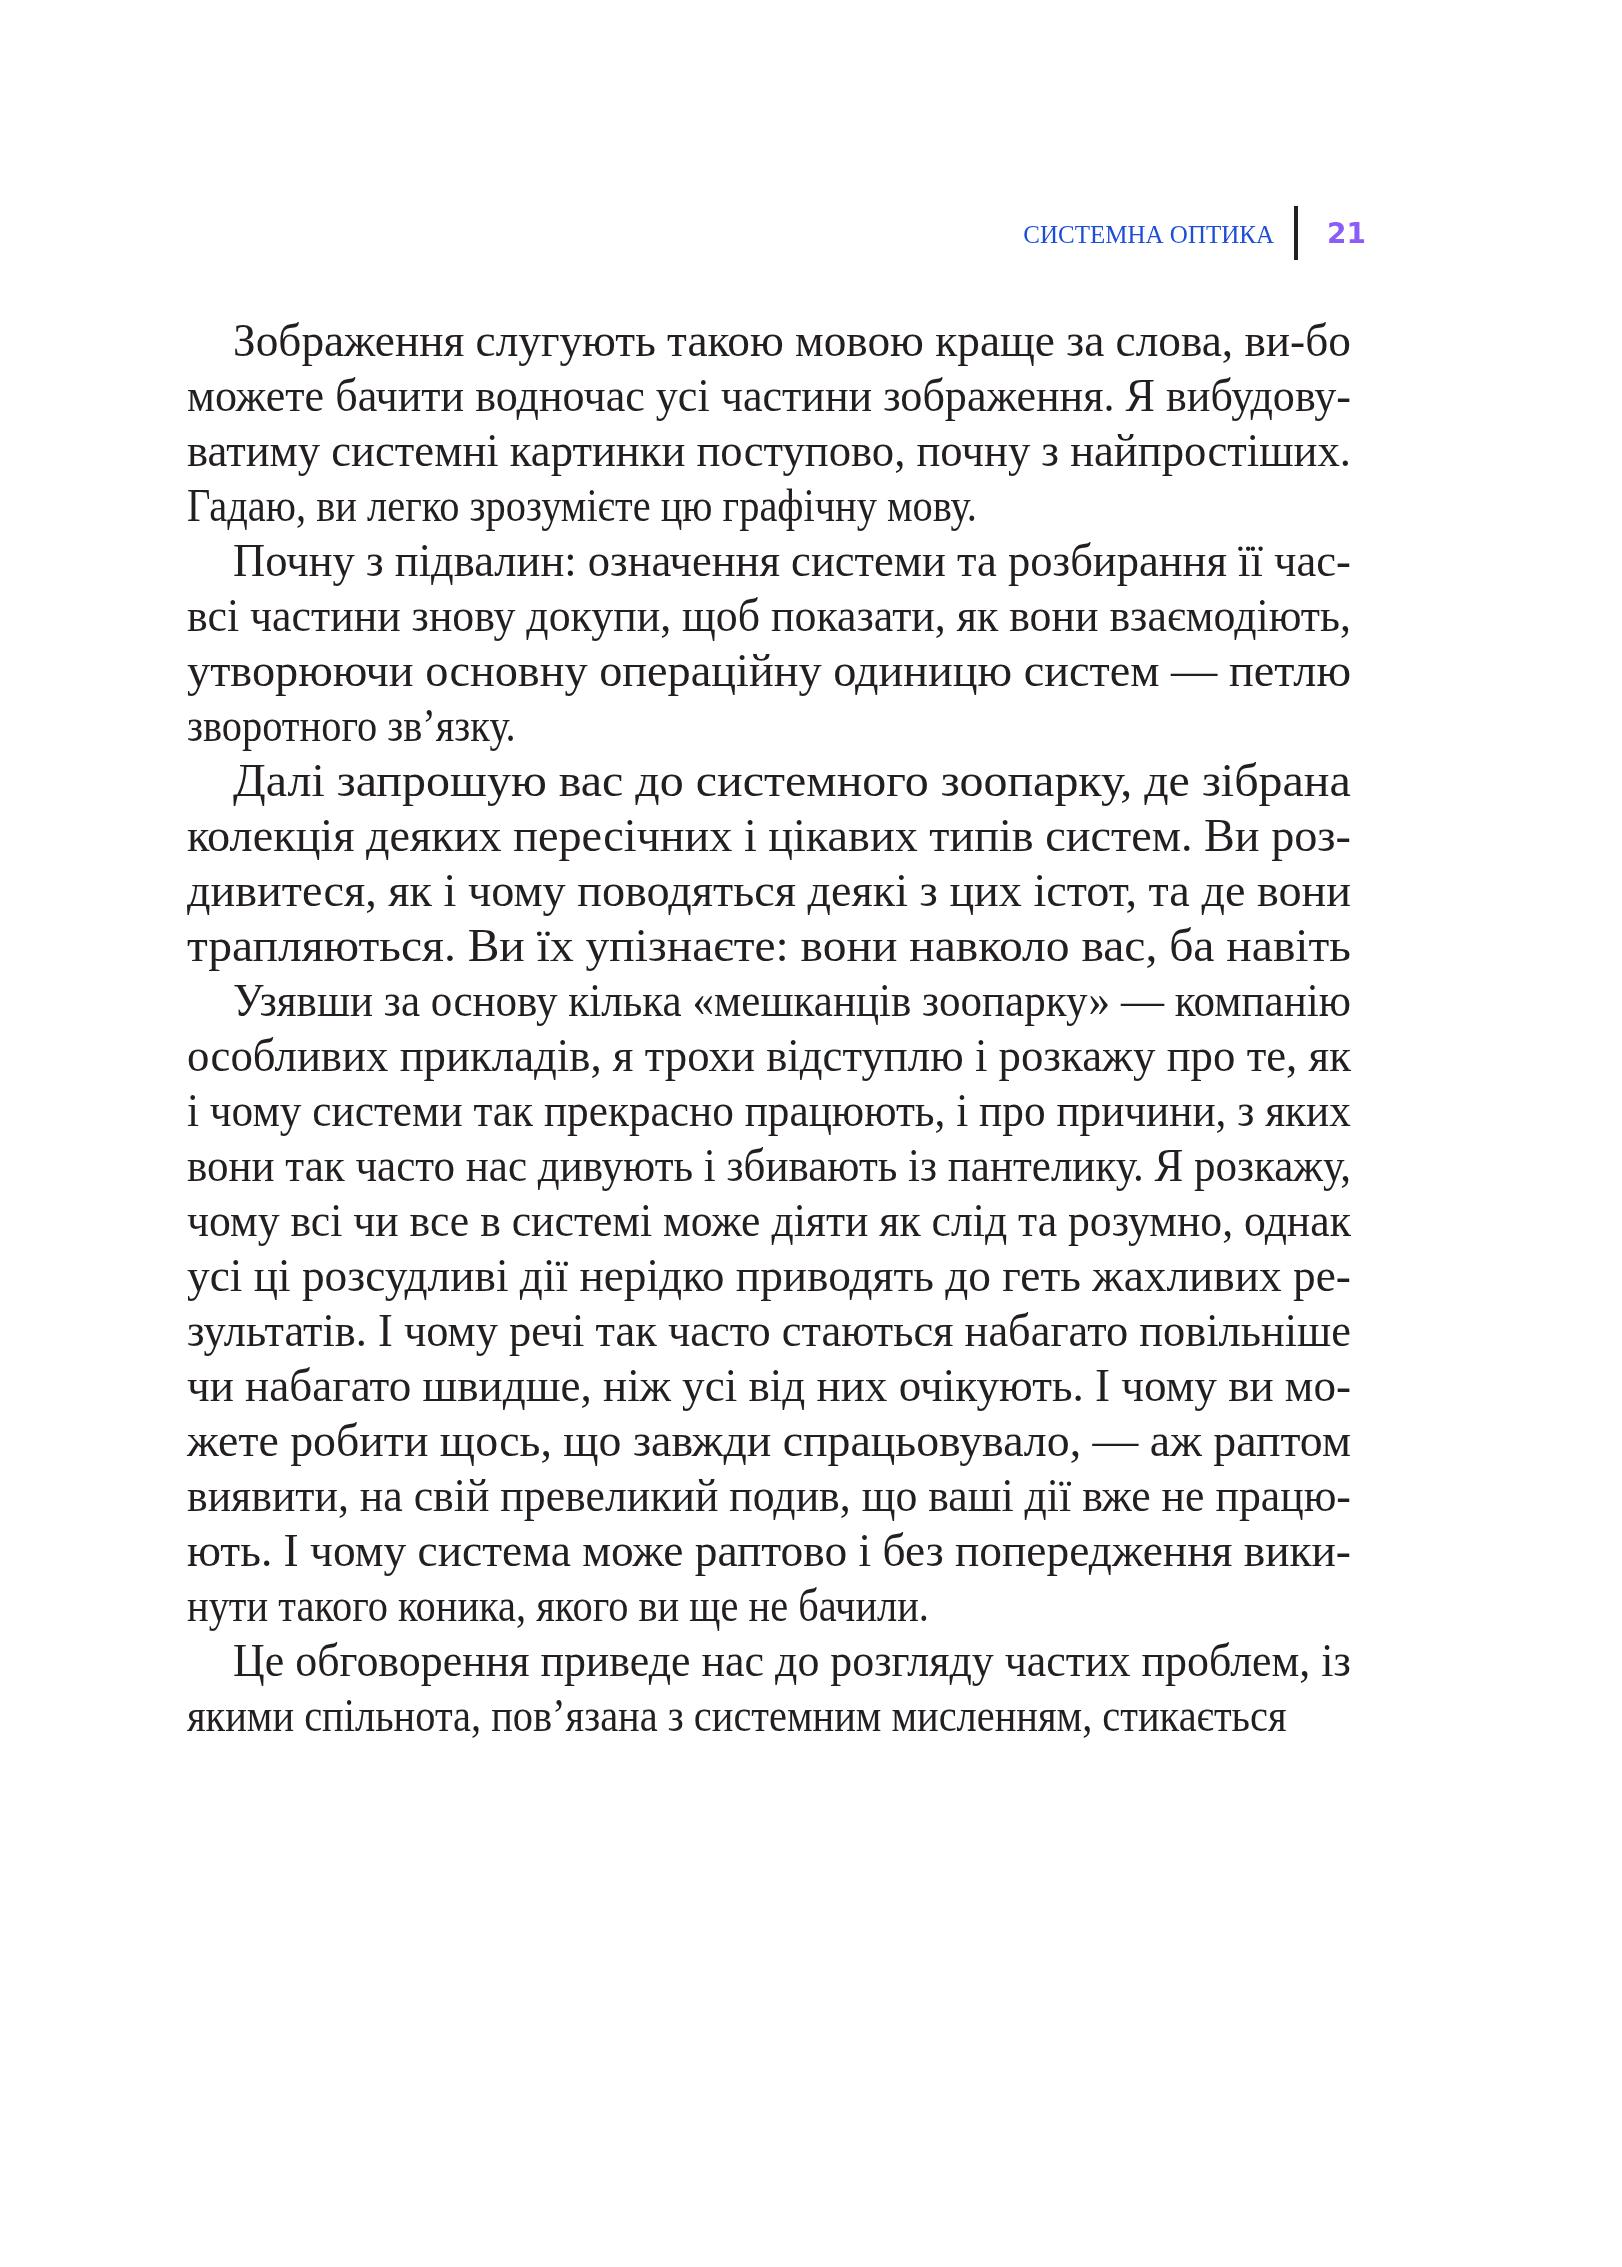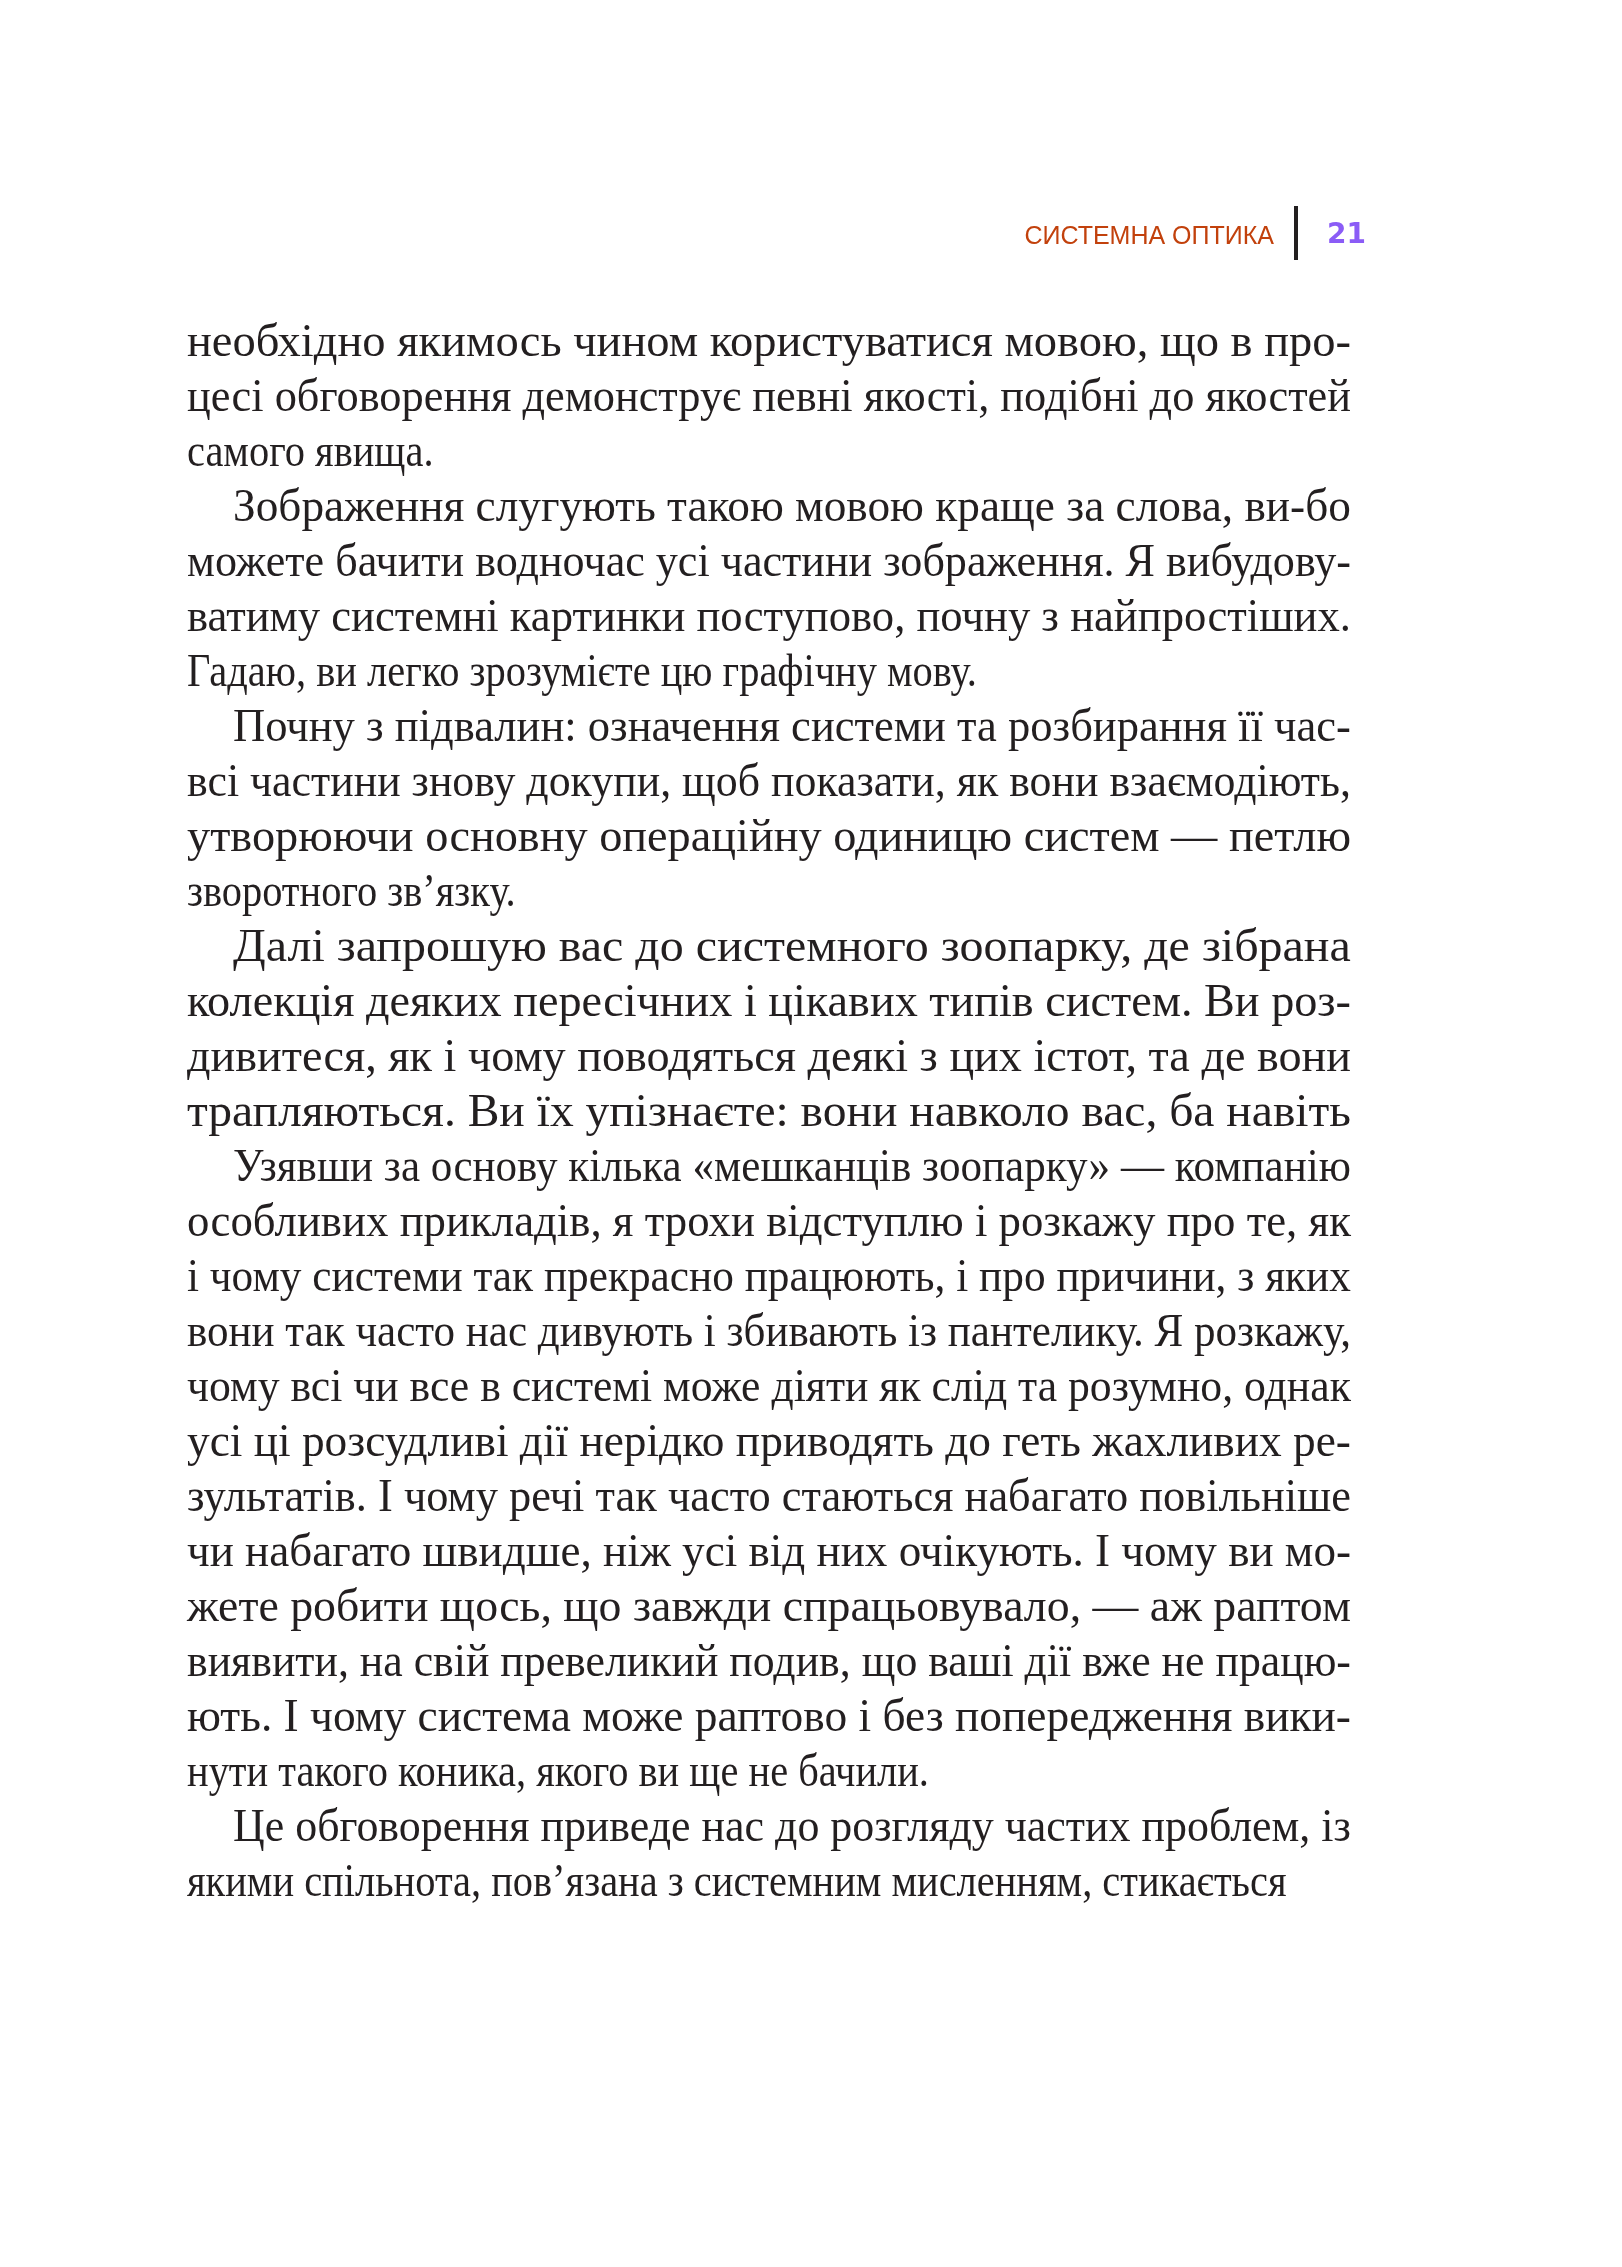--- a/index.html
+++ b/index.html
@@ -18,26 +18,26 @@
     position: absolute;
     top: 206px;
     left: 0;
     width: 1622px;
     height: 56px;
   }
   .rh-title {
     position: absolute;
     right: 348px; 
     top: 13px;
-    font-family: Liberation Sans, sans-serif;
+    font-family: Liberation Serif, serif;
     font-size: 25px;
     letter-spacing: 0px;
     line-height: 32px;
     white-space: nowrap;
-    color: #c2410c;
+    color: #1d4ed8;
   }
   .rh-divider {
     position: absolute;
     left: 1294px;
     top: 0;
     width: 3.7px;
     height: 54px;
     background: #231f20;
   }
   .rh-page {
@@ -78,25 +78,20 @@
 <body>
 
 <div class="running-head">
   <span class="rh-title">СИСТЕМНА ОПТИКА</span>
   <span class="rh-divider"></span>
   <span class="rh-page">21</span>
 </div>
 
 <div class="text-block" id="text-block">
     <div class="paragraph">
-      <div class="line"><span class="inner" style="transform: scaleX(0.9889);">необхідно якимось чином користуватися мовою, що в про-</span></div>
-      <div class="line"><span class="inner" style="transform: scaleX(0.944);">цесі обговорення демонструє певні якості, подібні до якостей</span></div>
-      <div class="line"><span class="inner" style="transform: scaleX(0.86);">самого явища.</span></div>
-    </div>
-    <div class="paragraph">
       <div class="line indent"><span class="inner" style="transform: scaleX(0.9636);">Зображення слугують такою мовою краще за слова, ви-бо</span></div>
       <div class="line"><span class="inner" style="transform: scaleX(0.9385);">можете бачити водночас усі частини зображення. Я вибудову-</span></div>
       <div class="line"><span class="inner" style="transform: scaleX(0.9499);">ватиму системні картинки поступово, почну з найпростіших.</span></div>
       <div class="line"><span class="inner" style="transform: scaleX(0.86);">Гадаю, ви легко зрозумієте цю графічну мову.</span></div>
     </div>
     <div class="paragraph">
       <div class="line indent"><span class="inner" style="transform: scaleX(0.9484);">Почну з підвалин: означення системи та розбирання її час-</span></div>
       <div class="line"><span class="inner" style="transform: scaleX(0.933);">всі частини знову докупи, щоб показати, як вони взаємодіють,</span></div>
       <div class="line"><span class="inner" style="transform: scaleX(0.9845);">утворюючи основну операційну одиницю систем — петлю</span></div>
       <div class="line"><span class="inner" style="transform: scaleX(0.86);">зворотного зв’язку.</span></div>

